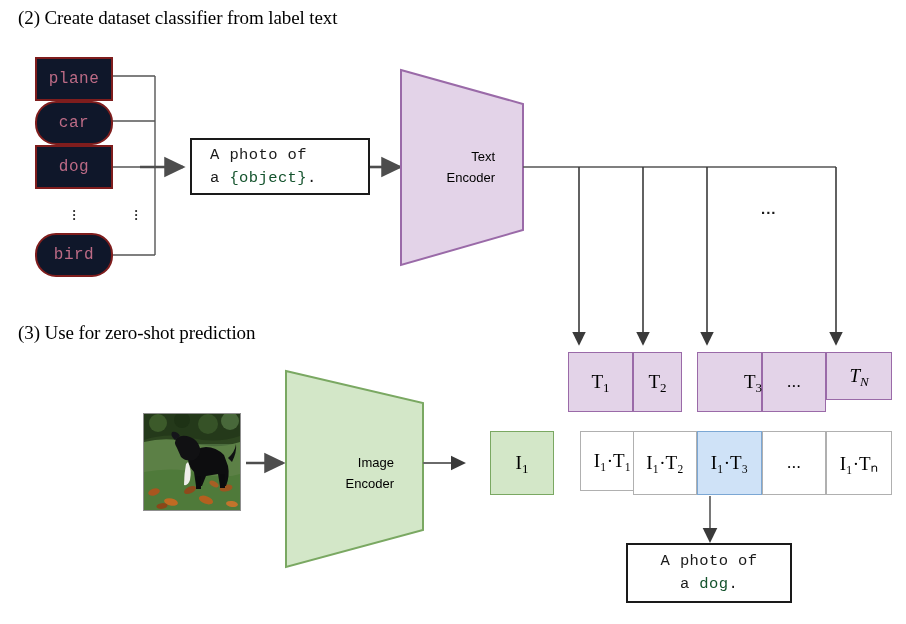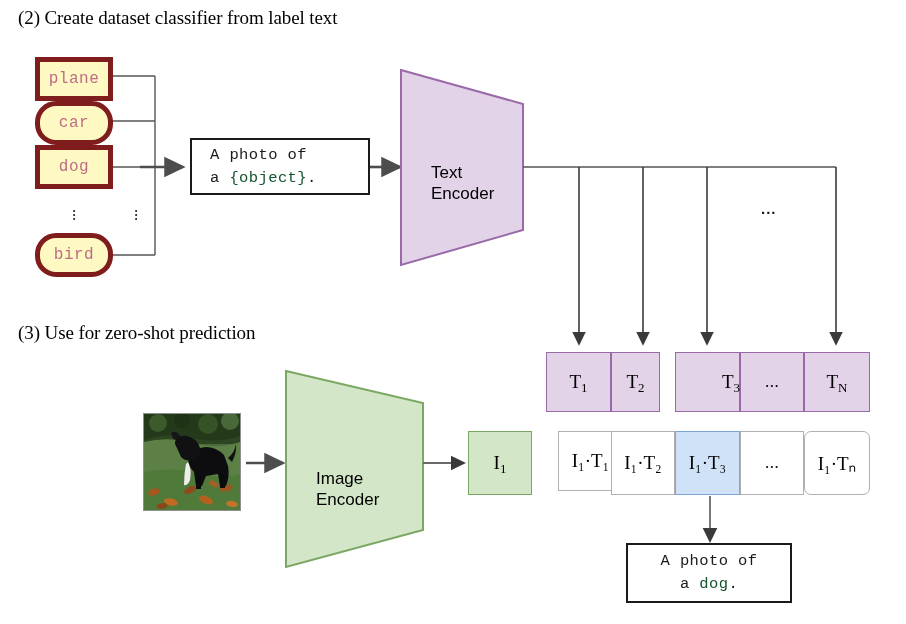--- a/index.html
+++ b/index.html
@@ -26,22 +26,22 @@
     color: #000000;
     white-space: nowrap;
     letter-spacing: -0.1px;
   }
   #heading-2 { left: 18px; top: 7px; }
   #heading-3 { left: 18px; top: 322px; }
 
   
   .label-box {
     position: absolute;
-    border: 5px solid #7f1d1d;
-    background: #fef9c3;
+    border: 2px solid #7f1d1d;
+    background: #0f172a;
     box-sizing: border-box;
     display: flex;
     align-items: center;
     justify-content: center;
     font-family: "Liberation Mono", monospace;
     font-size: 16px;
     color: #bd6b86;
     letter-spacing: 0.5px;
   }
   .vdots {
@@ -71,38 +71,38 @@
     justify-content: center;
   }
   #prompt-template { padding-left: 18px; }
   #prediction-output { align-items: center; text-align: center; }
   .tok-pink { color: #14532d; }
 
   
   .encoder-label {
     position: absolute;
     font-family: "Liberation Sans", sans-serif;
-    font-size: 17px;
-    color: #000000;
-    text-align: left;
+    font-size: 13px;
+    color: #000000;
+    text-align: right;
     line-height: 21px;
     white-space: nowrap;
-    margin-top: 16px;
   }
 
   
   .cell {
     position: absolute;
     box-sizing: border-box;
     display: flex;
     align-items: center;
     justify-content: center;
     font-family: "Liberation Serif", serif;
     font-size: 19px;
     color: #000000;
+    margin-left: 22px;
   }
   .cell-t {
     background: #e3d3e8;
     border: 1px solid #9a6aa8;
   }
   .cell-it {
     background: #ffffff;
     border: 1px solid #b0b0b0;
   }
   .cell-it.highlight {
@@ -272,26 +272,26 @@
 <div class="cell cell-t" style="left:546px; top:352px; width:65px; height:60px;">
   <span><span>T</span><sub>1</sub></span>
 </div>
 <div class="cell cell-t" style="left:611px; top:352px; width:49px; height:60px;">
   <span><span>T</span><sub>2</sub></span>
 </div>
 <div class="cell cell-t" style="left:675px; top:352px; width:65px; height:60px;padding-left:47px;">
   <span><span>T</span><sub>3</sub></span>
 </div>
 <div class="cell cell-t dots-h" style="left:740px; top:352px; width:64px; height:60px;">...</div>
-<div class="cell cell-t" style="left:804px; top:352px; width:66px; height:60px;">
+<div class="cell cell-t" style="left:804px; top:352px; width:66px; height:48px;font-style:italic;">
   <span><span>T</span><sub>N</sub></span>
 </div>
 
 <div class="cell cell-it" style="left:558px; top:431px; width:65px; height:60px;">I₁·T₁</div>
 <div class="cell cell-it" style="left:611px; top:431px; width:64px; height:64px;">I₁·T₂</div>
 <div class="cell cell-it highlight" style="left:675px; top:431px; width:65px; height:64px;">I₁·T₃</div>
 <div class="cell cell-it dots-h" style="left:740px; top:431px; width:64px; height:64px;">...</div>
-<div class="cell cell-it" style="left:804px; top:431px; width:66px; height:64px;border-radius:7px;">I₁·Tₙ</div>
+<div class="cell cell-it" style="left:804px; top:431px; width:66px; height:64px;">I₁·Tₙ</div>
 
 <div class="prompt-box" id="prediction-output" style="left:626px; top:543px; width:166px; height:60px;">
   <div>A photo of</div>
   <div><span>a </span><span class="tok-pink">dog</span><span>.</span></div>
 </div>
 
 </body></html>

